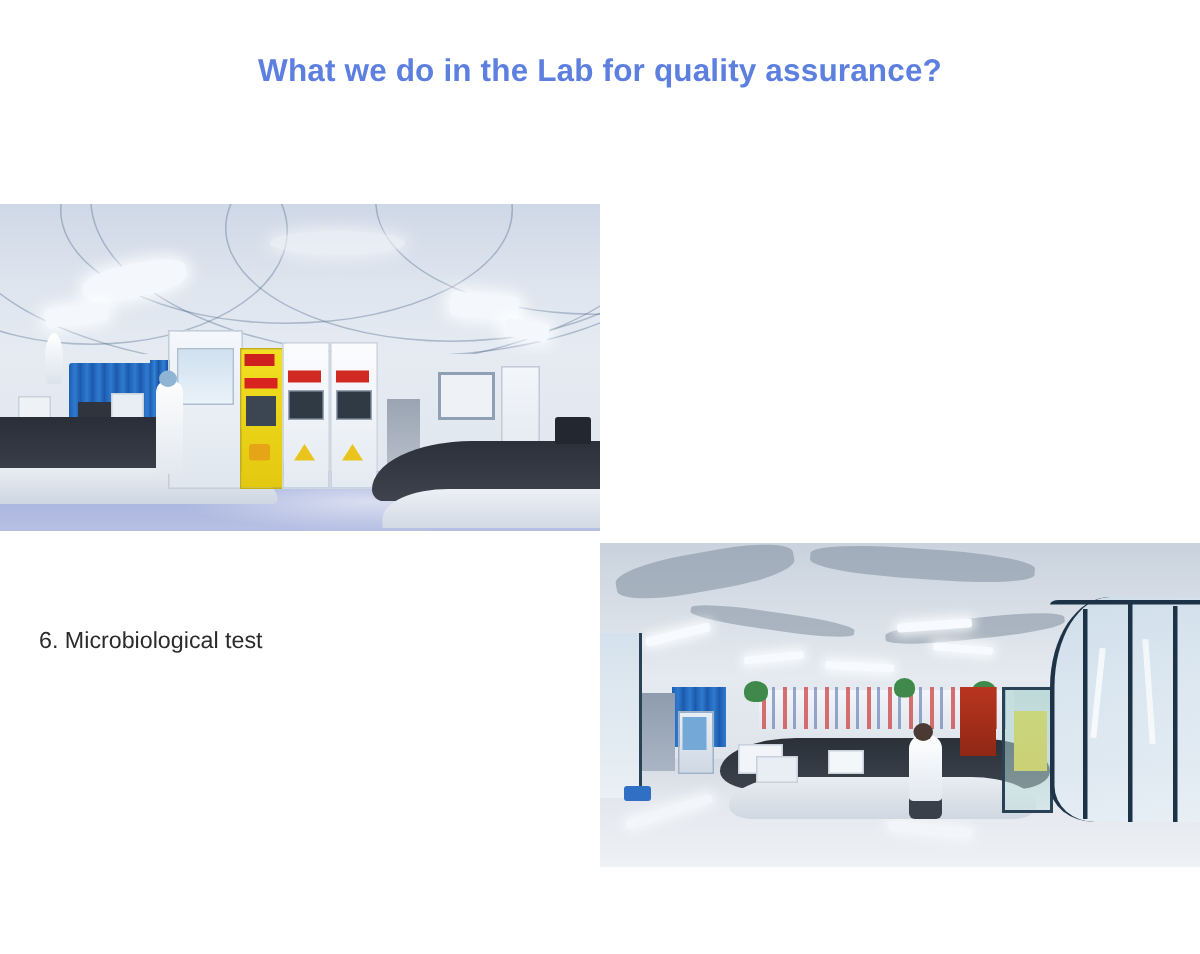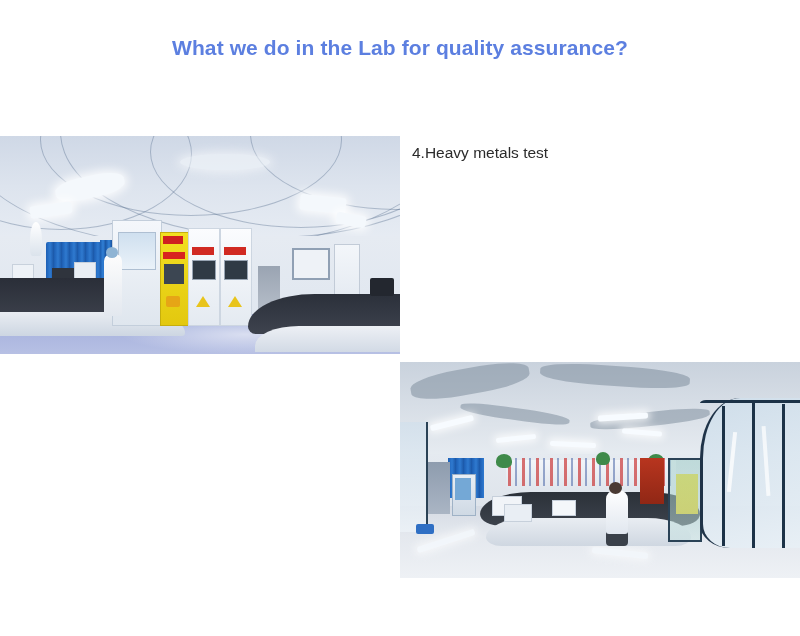--- a/index.html
+++ b/index.html
@@ -423,17 +423,17 @@
   <div class="layer mtop"></div>
   <div class="layer mull m1"></div>
   <div class="layer mull m2"></div>
   <div class="layer mull m3"></div>
   <div class="layer greflect1"></div>
   <div class="layer greflect2"></div>
   <div class="layer bluebox"></div>
 </div>
 
 <div class="text-list" id="list-right">
-  <div class="item">4.Heavy metals test</div>
 </div>
 
 <div class="text-list" id="list-left">
+  <div class="item">6. Microbiological test</div>
 </div>
 
 </body></html>

